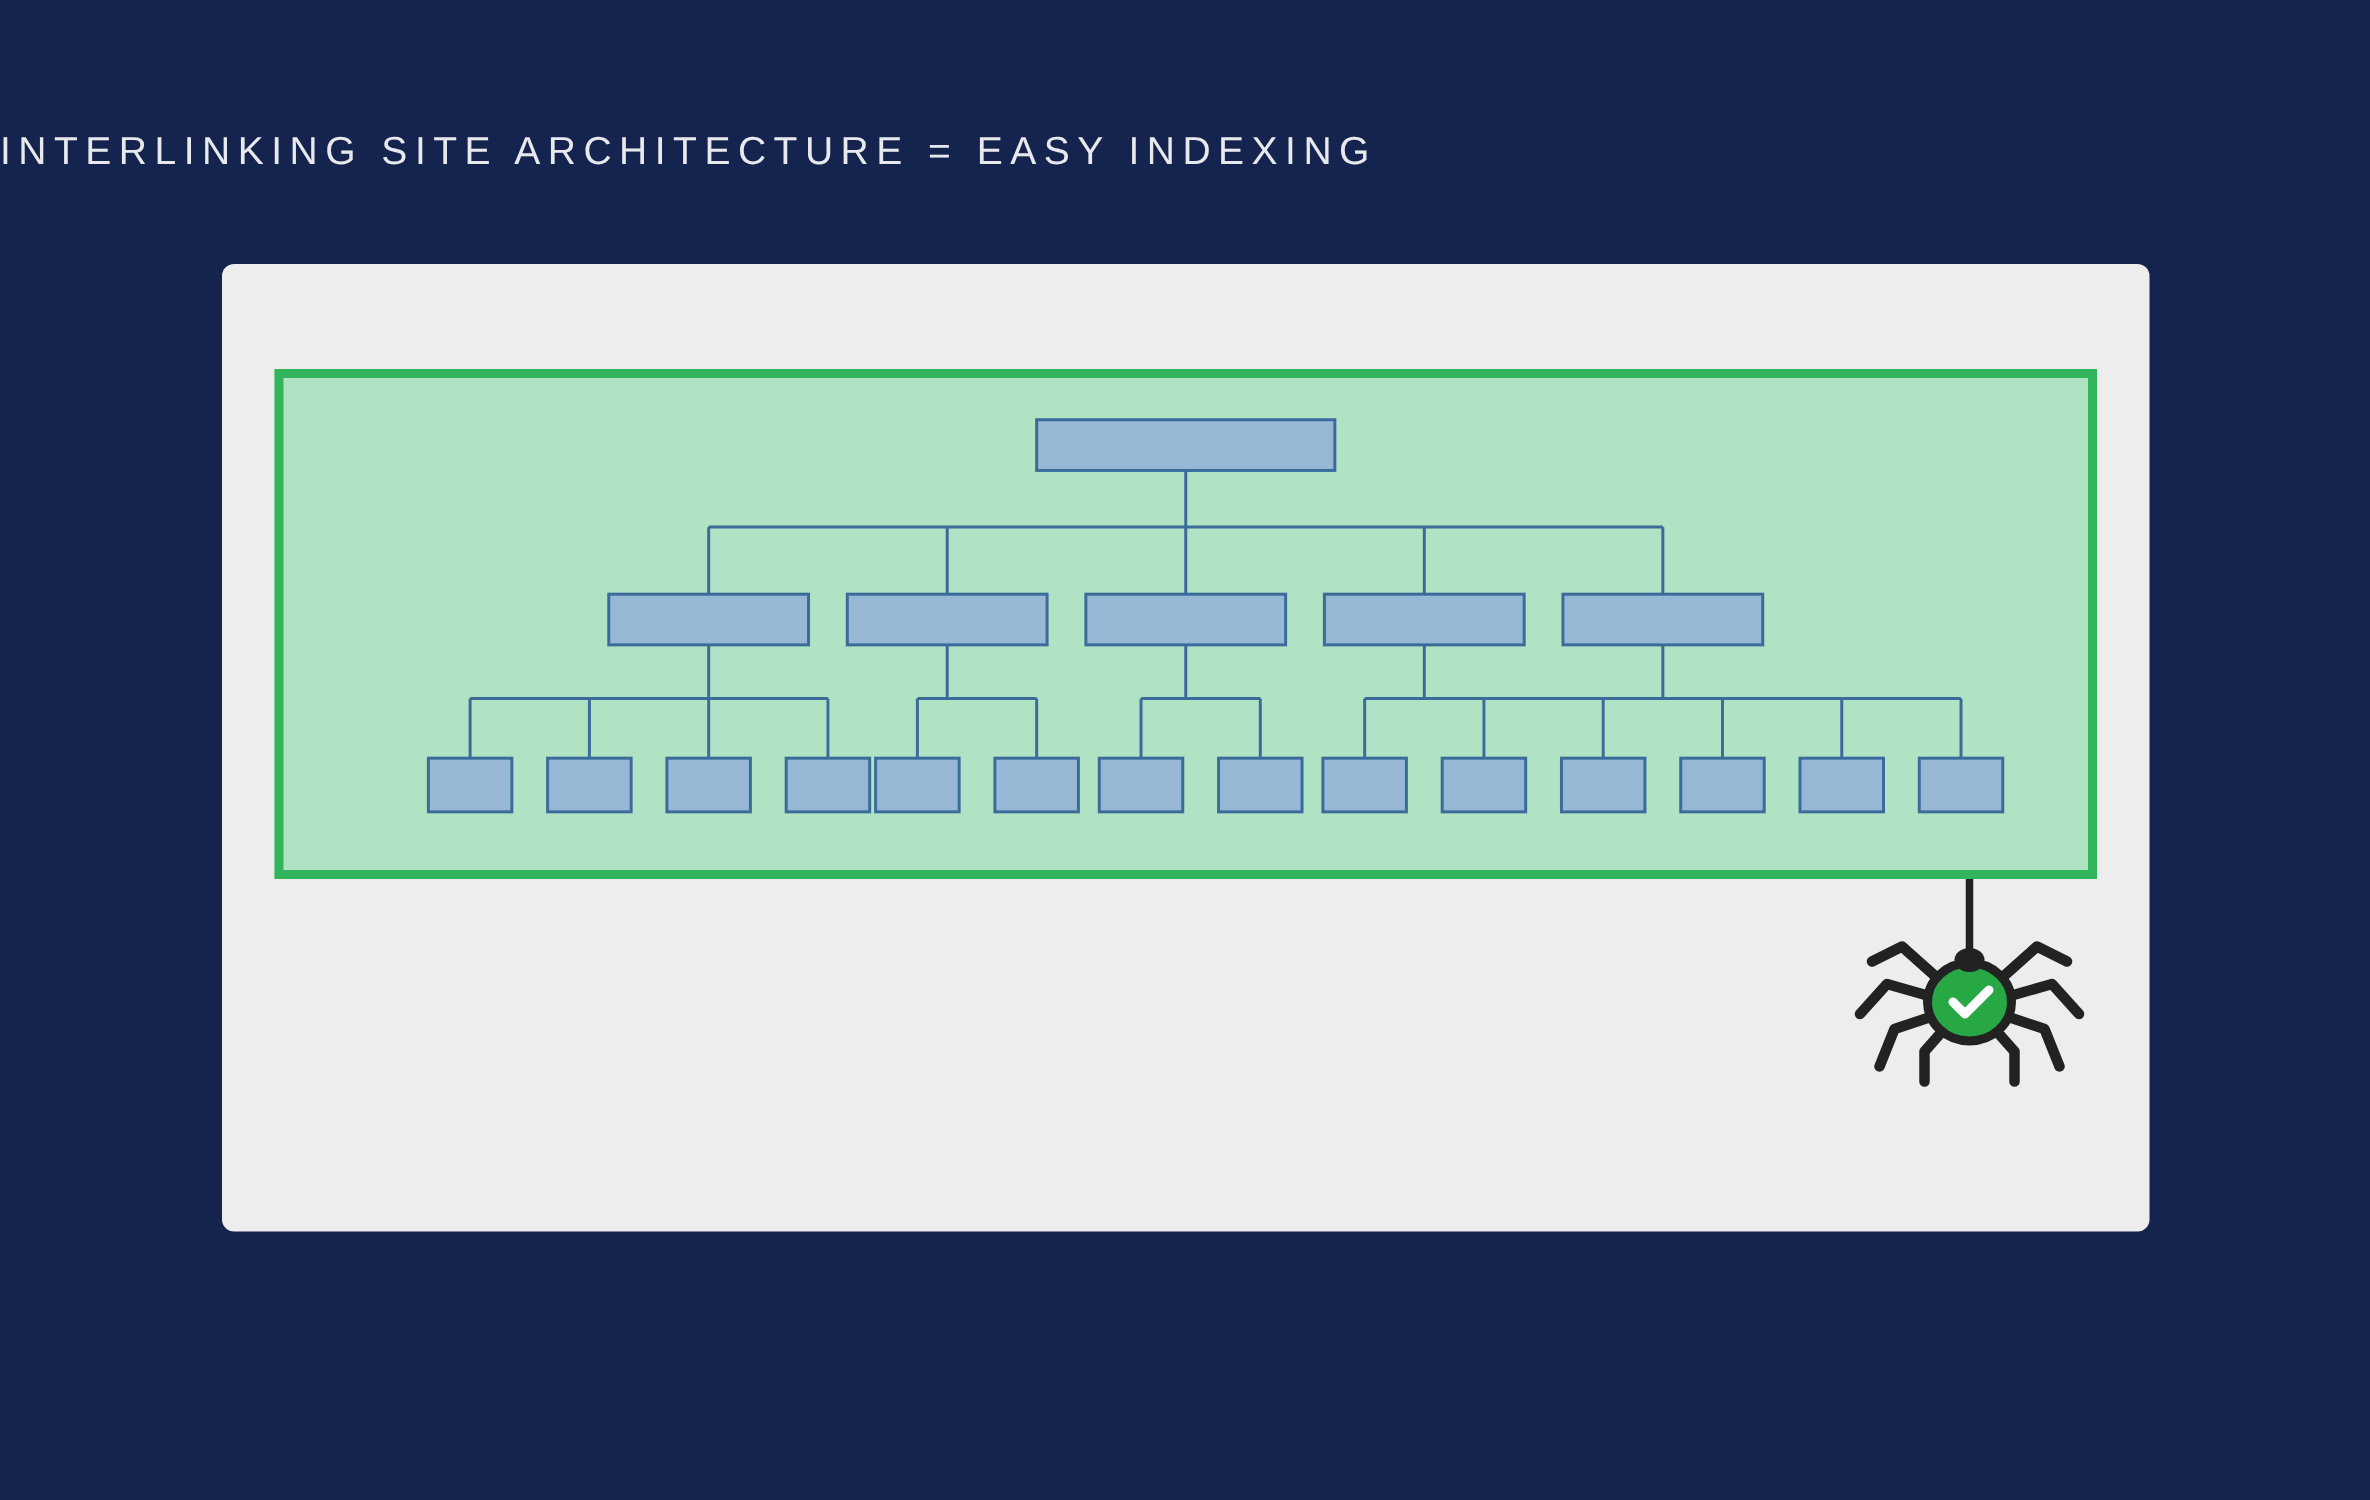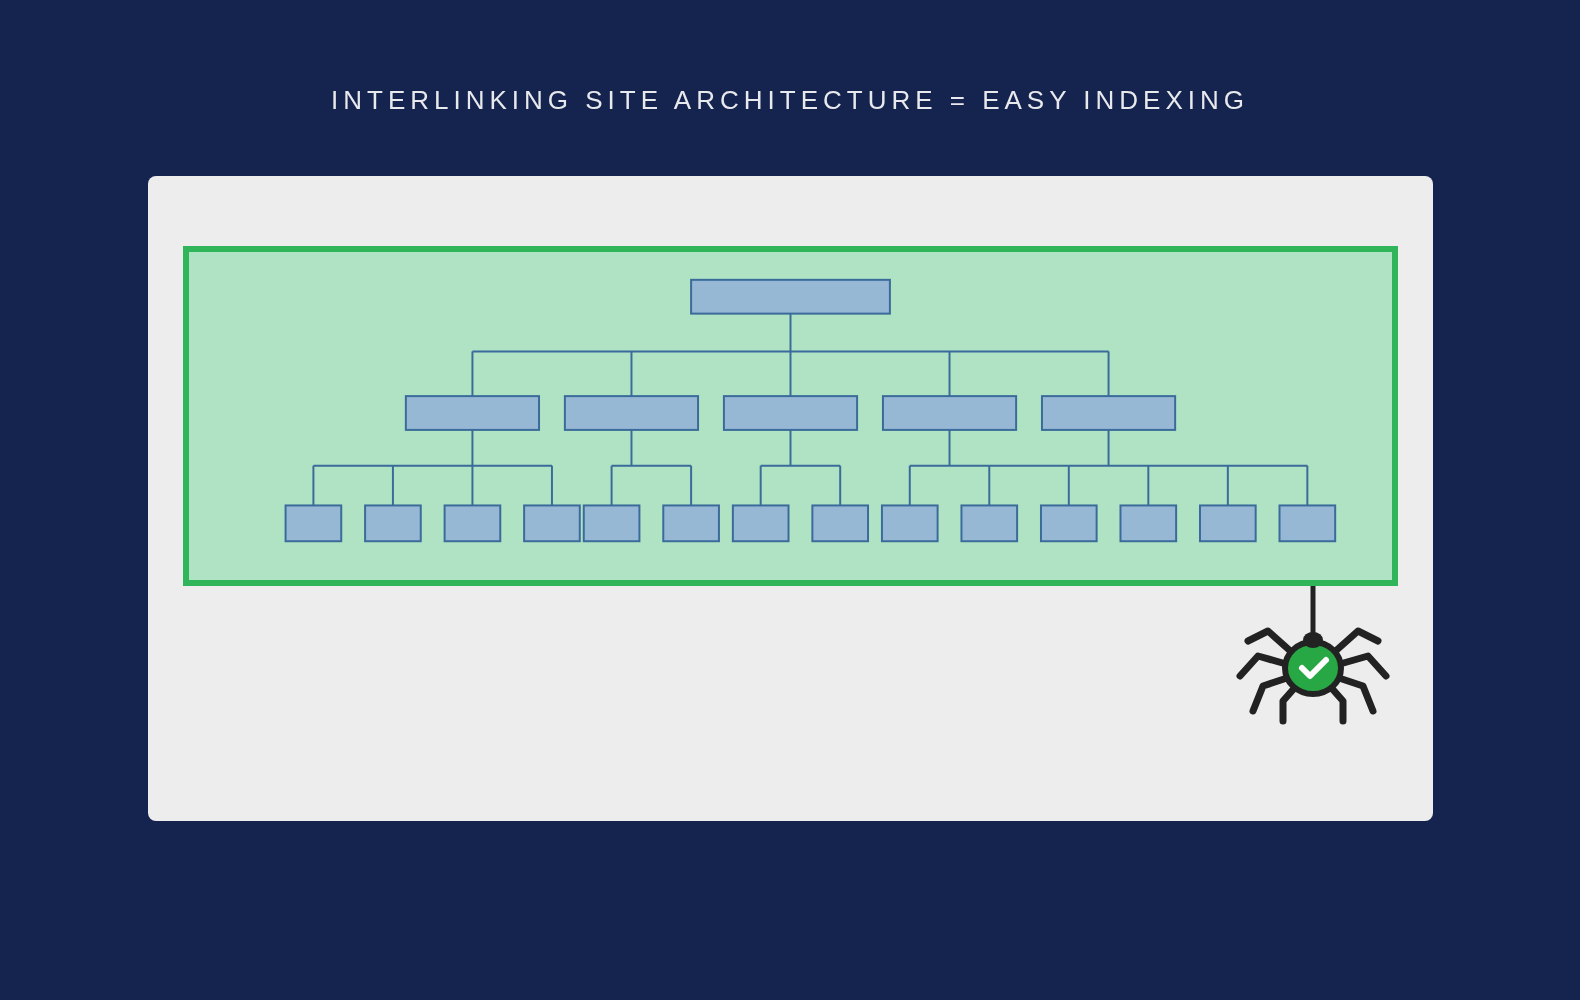--- a/index.html
+++ b/index.html
@@ -5,21 +5,21 @@
   html, body {
     margin: 0;
     padding: 0;
     width: 1580px;
     height: 1000px;
     background: #15234f;
     font-family: -apple-system, BlinkMacSystemFont, "Segoe UI", Arial, sans-serif;
   }
   .title {
     color: #e8e9ec;
-    text-align: center;
+    text-align: left;
     font-size: 26px;
     letter-spacing: 5px;
     font-weight: 400;
     padding-top: 85px;
     padding-bottom: 60px;
   }
   .panel {
     width: 1215px;
     height: 575px;
     background: #ededed;

